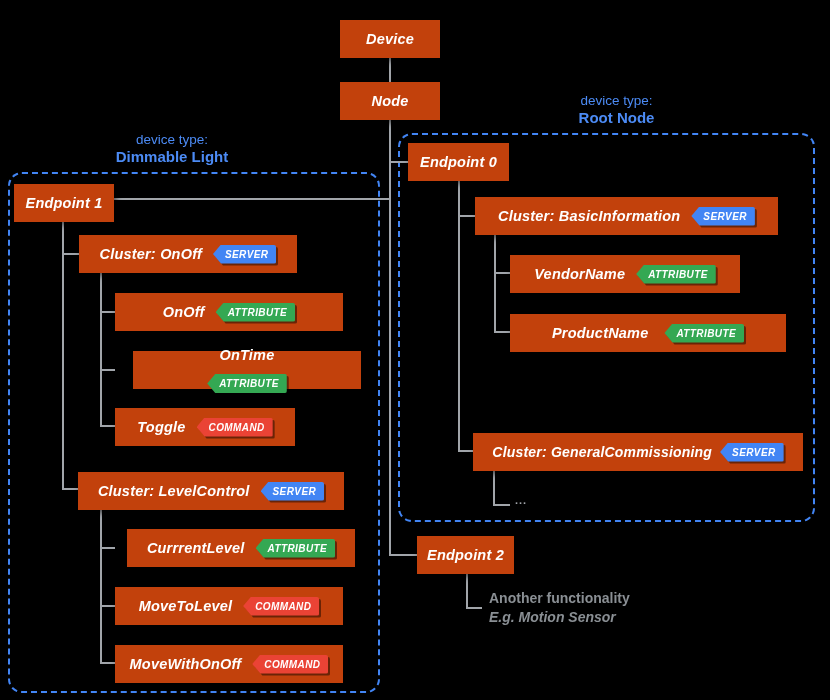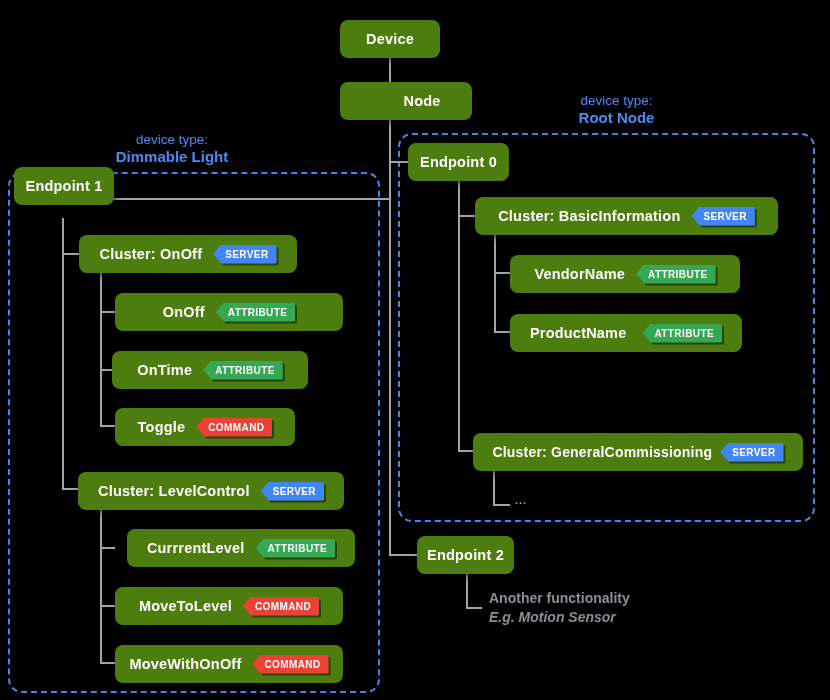--- a/index.html
+++ b/index.html
@@ -1,23 +1,24 @@
 <!DOCTYPE html>
 <html><head>
 <meta charset="utf-8">
 <style>
   html,body{margin:0;padding:0;background:#000;}
   body{width:830px;height:700px;overflow:hidden;font-family:"Liberation Sans",sans-serif;}
   #canvas{position:relative;width:830px;height:700px;background:#000;}
 
   .box{
-    position:absolute;height:38px;background:#4d7c0f;border-radius:8px;
+    position:absolute;height:38px;background:#c2410c;border-radius:0;
     display:flex;align-items:center;justify-content:center;gap:11px;
     color:#fff;font-weight:bold;font-size:14.5px;white-space:nowrap;
     box-shadow:2px 3px 6px rgba(0,0,0,0.55);
+    font-style:italic;
   }
   .box .lbl{letter-spacing:0.2px;}
 
   .badge{
     color:#fff;font-size:10px;font-weight:bold;letter-spacing:0.4px;
     padding:3px 8px 3px 12px;border-radius:2px;line-height:13px;
     clip-path:polygon(8px 0,100% 0,100% 100%,8px 100%,0 50%);
   }
   .badge-wrap{filter:drop-shadow(2px 2px 0 rgba(0,0,0,0.45));display:inline-flex;justify-content:center;}
   .badge.server{background:#4285f4;}
@@ -89,41 +90,41 @@
   <div class="hline" style="left:100px;top:547px;width:15px;"></div>
   <div class="hline" style="left:100px;top:605px;width:15px;"></div>
   <div class="hline" style="left:100px;top:662px;width:15px;"></div>
 
   <div class="vline" style="left:466px;top:573px;height:36px;"></div>
   <div class="hline" style="left:466px;top:607px;width:16px;"></div>
 
   <div class="box" style="left:340px;top:20px;width:100px;">
     <span class="lbl">Device</span>
   </div>
-  <div class="box" style="left:340px;top:82px;width:100px;padding-left:32px;">
+  <div class="box" style="left:340px;top:82px;width:100px;">
     <span class="lbl">Node</span>
   </div>
 
-  <div class="box" style="left:14px;top:167px;width:100px;">
+  <div class="box" style="left:14px;top:184px;width:100px;">
     <span class="lbl">Endpoint 1</span>
   </div>
 
   <div class="box" style="left:79px;top:235px;width:218px;">
     <span class="lbl">Cluster: OnOff</span>
     <span class="badge-wrap">
         <span class="badge server">SERVER</span>
       </span>
   </div>
   <div class="box" style="left:115px;top:293px;width:228px;">
     <span class="lbl">OnOff</span>
     <span class="badge-wrap">
         <span class="badge attribute">ATTRIBUTE</span>
       </span>
   </div>
-  <div class="box" style="left:112px;top:351px;width:196px;">
+  <div class="box" style="left:133px;top:351px;width:228px;flex-direction:column;">
     <span class="lbl">OnTime</span>
     <span class="badge-wrap">
         <span class="badge attribute">ATTRIBUTE</span>
       </span>
   </div>
   <div class="box" style="left:115px;top:408px;width:180px;">
     <span class="lbl">Toggle</span>
     <span class="badge-wrap">
         <span class="badge command">COMMAND</span>
       </span>
@@ -162,21 +163,21 @@
     <span class="badge-wrap">
         <span class="badge server">SERVER</span>
       </span>
   </div>
   <div class="box" style="left:510px;top:255px;width:230px;">
     <span class="lbl">VendorName</span>
     <span class="badge-wrap">
         <span class="badge attribute">ATTRIBUTE</span>
       </span>
   </div>
-  <div class="box" style="left:510px;top:314px;width:232px;gap:16px;">
+  <div class="box" style="left:510px;top:314px;width:276px;gap:16px;">
     <span class="lbl">ProductName</span>
     <span class="badge-wrap">
         <span class="badge attribute">ATTRIBUTE</span>
       </span>
   </div>
   <div class="box" style="left:473px;top:433px;width:330px;gap:8px;">
     <span class="lbl" style="font-size:14px;">Cluster: GeneralCommissioning</span>
     <span class="badge-wrap">
         <span class="badge server">SERVER</span>
       </span>

